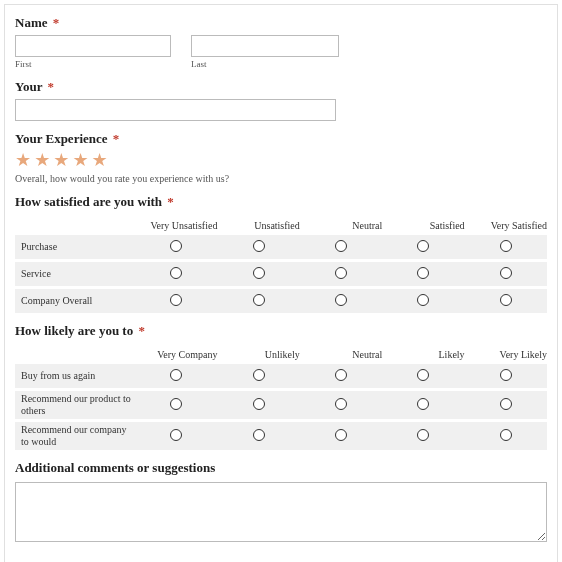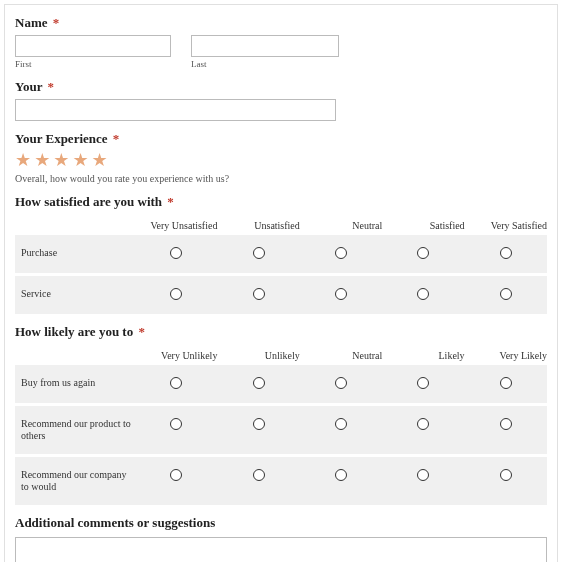--- a/index.html
+++ b/index.html
@@ -15,21 +15,21 @@
 .sublabel{font-size:9px;color:#555;margin-top:2px}
 .section{margin-bottom:10px}
 .email-input{width:321px}
 .stars{display:flex;gap:3px;margin-bottom:4px}
 .star{color:#e8a87c;font-size:18px;cursor:pointer;line-height:1}
 .helper{font-size:10px;color:#555}
 .matrix{width:100%;margin-top:6px}
 .matrix-header{display:flex}
 .matrix-header .row-label{width:120px}
 .matrix-header .col-head{flex:1;text-align:right;font-size:10px;color:#333;padding:4px 0;font-family:Georgia,serif}
-.matrix-row{display:flex;background:#f0f0f0;margin-bottom:3px;min-height:24px;padding:12px 0}
+.matrix-row{display:flex;align-items:center;background:#f0f0f0;margin-bottom:3px;min-height:24px;padding:2px 0}
 .matrix-row .row-label{width:120px;padding-left:6px;font-size:10px;color:#333;line-height:1.2}
 .matrix-row .cell{flex:1;text-align:center}
 .radio{display:inline-block;width:12px;height:12px;border:1.5px solid #333;border-radius:50%;cursor:pointer;background:#fff}
 .textarea-wrap{margin-top:6px}
 textarea{width:100%;height:60px;border:1px solid #bbb;resize:both;font-family:inherit;font-size:11px;padding:4px;background:#fff}
 .submit-btn{margin-top:14px;background:#f0f0f0;border:1px solid #d0d0d0;padding:8px 14px;font-family:Georgia,serif;font-size:11px;color:#555;cursor:pointer}
 </style>
 </head>
 <body>
 
@@ -98,32 +98,40 @@
         <div class="cell"><span class="radio"></span></div>
       </div>
       <div class="matrix-row">
         <div class="row-label">Service</div>
         <div class="cell"><span class="radio"></span></div>
         <div class="cell"><span class="radio"></span></div>
         <div class="cell"><span class="radio"></span></div>
         <div class="cell"><span class="radio"></span></div>
         <div class="cell"><span class="radio"></span></div>
       </div>
+      <div class="matrix-row">
+        <div class="row-label">Company Overall</div>
+        <div class="cell"><span class="radio"></span></div>
+        <div class="cell"><span class="radio"></span></div>
+        <div class="cell"><span class="radio"></span></div>
+        <div class="cell"><span class="radio"></span></div>
+        <div class="cell"><span class="radio"></span></div>
+      </div>
     </div>
   </div>
 
   <div class="section">
     <label class="field-label">
       <span>How likely are you to</span>
       <span class="req">*</span>
     </label>
     <div class="matrix">
       <div class="matrix-header">
         <div class="row-label"></div>
-        <div class="col-head">Very Unlikely</div>
+        <div class="col-head">Very Company</div>
         <div class="col-head">Unlikely</div>
         <div class="col-head">Neutral</div>
         <div class="col-head">Likely</div>
         <div class="col-head">Very Likely</div>
       </div>
       <div class="matrix-row">
         <div class="row-label">Buy from us again</div>
         <div class="cell"><span class="radio"></span></div>
         <div class="cell"><span class="radio"></span></div>
         <div class="cell"><span class="radio"></span></div>

